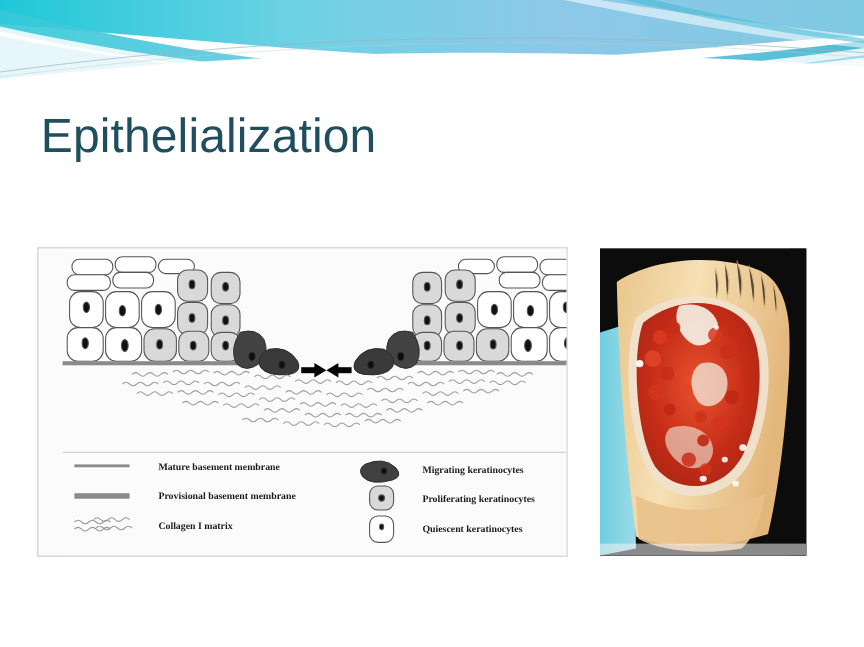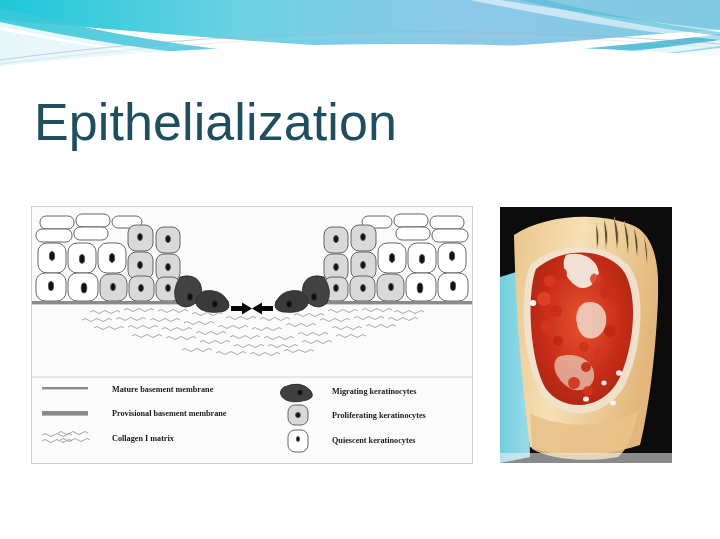--- a/index.html
+++ b/index.html
@@ -26,37 +26,38 @@
     width: 720px; height: 78px;
     overflow: hidden;
   }
   #banner svg { display: block; width: 720px; height: 78px; }
 
   
   #title {
     position: absolute;
     left: 34px; top: 92px;
     font-family: "Liberation Sans", sans-serif;
-    font-size: 52px;
+    font-size: 40px;
     font-weight: 400;
     letter-spacing: 0.1px;
     color: #1f4e5e;
     white-space: nowrap;
     text-align: right;
   }
 
   
   #diagram-panel {
     position: absolute;
     left: 31px; top: 206px;
     width: 442px; height: 258px;
     background: #fbfbfb;
     border: 1px solid #cfcfcf;
     box-sizing: border-box;
     overflow: hidden;
+    padding-left: 20px;
   }
   #diagram-svg { display: block; width: 440px; height: 256px; }
 
   .lg-text {
     font-family: "Liberation Serif", serif;
     font-weight: bold;
     font-size: 8.2px;
     fill: #1a1a1a;
   }
 

